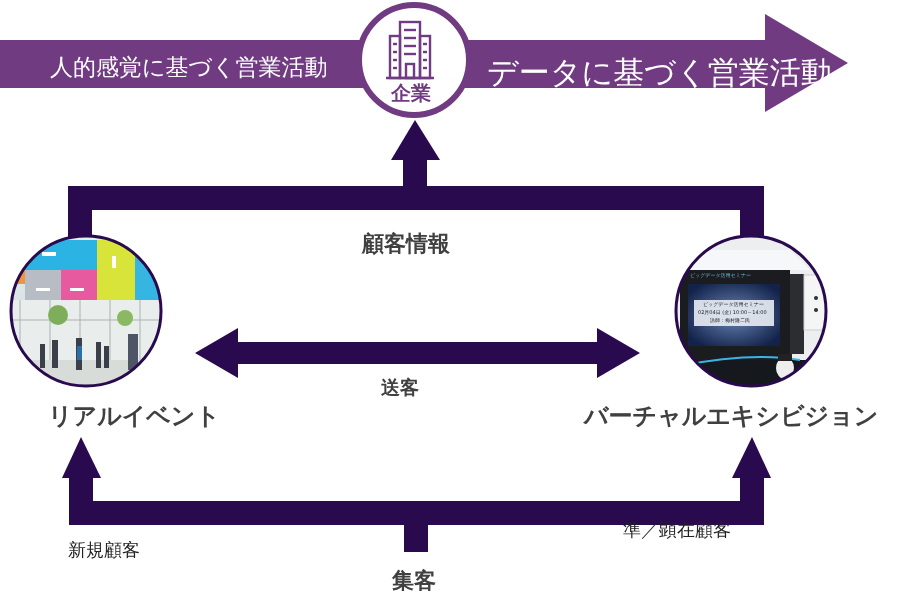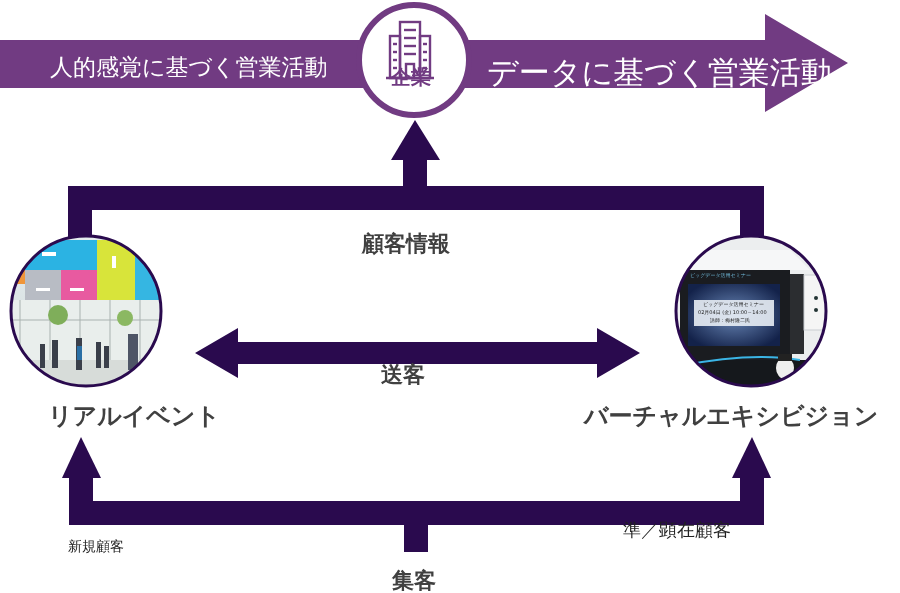--- a/index.html
+++ b/index.html
@@ -130,28 +130,28 @@
       <path d="M680,366 Q750,352 800,360" stroke="#3bb5e6" stroke-width="2" fill="none"></path>
       <ellipse cx="785" cy="368" rx="9" ry="11" fill="#eeeeee"></ellipse>
       <rect x="778" y="354" width="14" height="7" fill="#222"></rect>
     </g>
     <circle cx="751" cy="311" r="75" fill="none" stroke="#2a0a4e" stroke-width="3"></circle>
   </g>
 </svg>
 
 <div class="lbl white" style="left:50px; top:52px; font-size:23px;">人的感覚に基づく営業活動</div>
 <div class="lbl white" style="left:487px; top:52px; font-size:31px;text-align:right;">データに基づく営業活動</div>
-<div class="lbl bold" style="left:391px; top:64px; font-size:20px; color:#713b82;">企業</div>
+<div class="lbl bold" style="left:391px; top:80px; font-size:20px; color:#713b82;">企業</div>
 
 <div class="lbl bold" style="left:362px; top:229px; font-size:22px;">顧客情報</div>
-<div class="lbl bold" style="left:381px; top:360px; font-size:22px;">送客</div>
+<div class="lbl bold" style="left:381px; top:375px; font-size:19px;">送客</div>
 
 <div class="lbl bold" style="left:6px; top:400px; font-size:24px;margin-left:42px;">リアルイベント</div>
 <div class="lbl bold" style="left:584px; top:400px; font-size:24px;">バーチャルエキシビジョン</div>
 
 <div class="lbl" style="left:690px; top:272px; font-size:5px; color:#6fb8d8;">ビッグデータ活用セミナー</div>
 <div class="lbl" style="left:703px; top:301px; font-size:5px; color:#222;">ビッグデータ活用セミナー</div>
 <div class="lbl" style="left:698px; top:309px; font-size:5px; color:#222;">02月04日 (金) 10:00～14:00</div>
 <div class="lbl" style="left:710px; top:317px; font-size:5px; color:#222;">講師：梅村隆二氏</div>
 
-<div class="lbl plain" style="left:68px; top:538px; font-size:14px;text-align:center;">新規顧客</div>
+<div class="lbl plain" style="left:68px; top:538px; font-size:18px;text-align:center;">新規顧客</div>
 <div class="lbl plain" style="left:623px; top:518px; font-size:18px;">準／顕在顧客</div>
 <div class="lbl bold" style="left:392px; top:566px; font-size:22px;">集客</div>
 
 </body></html>

